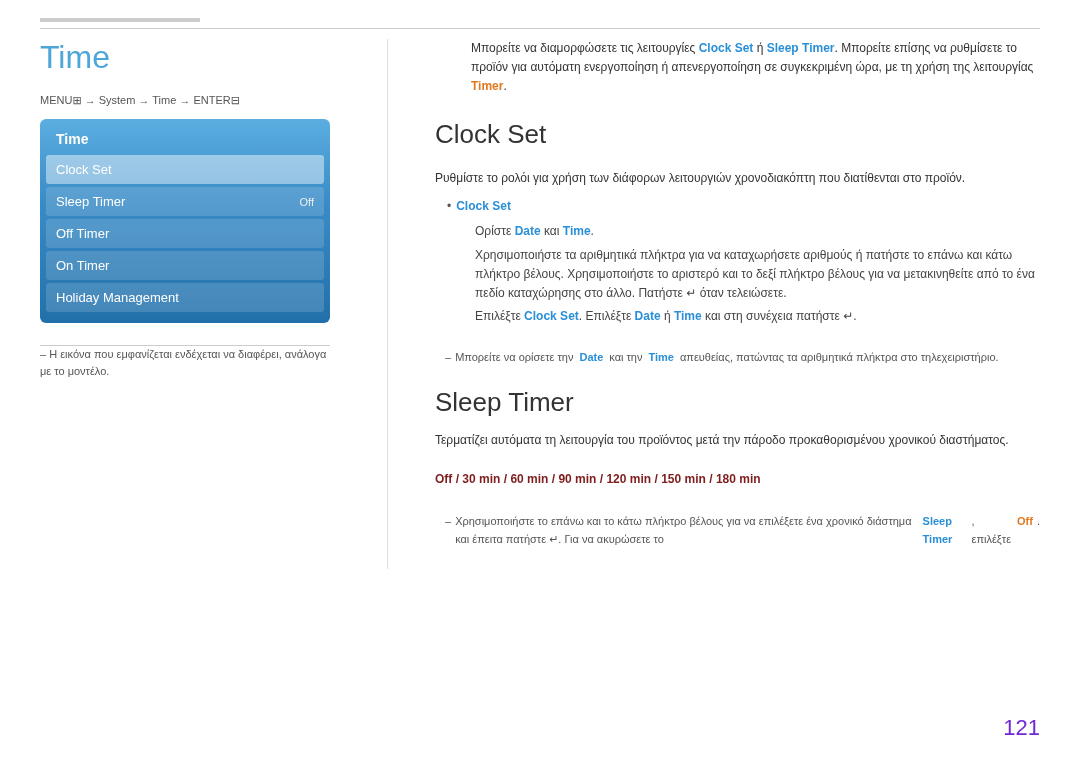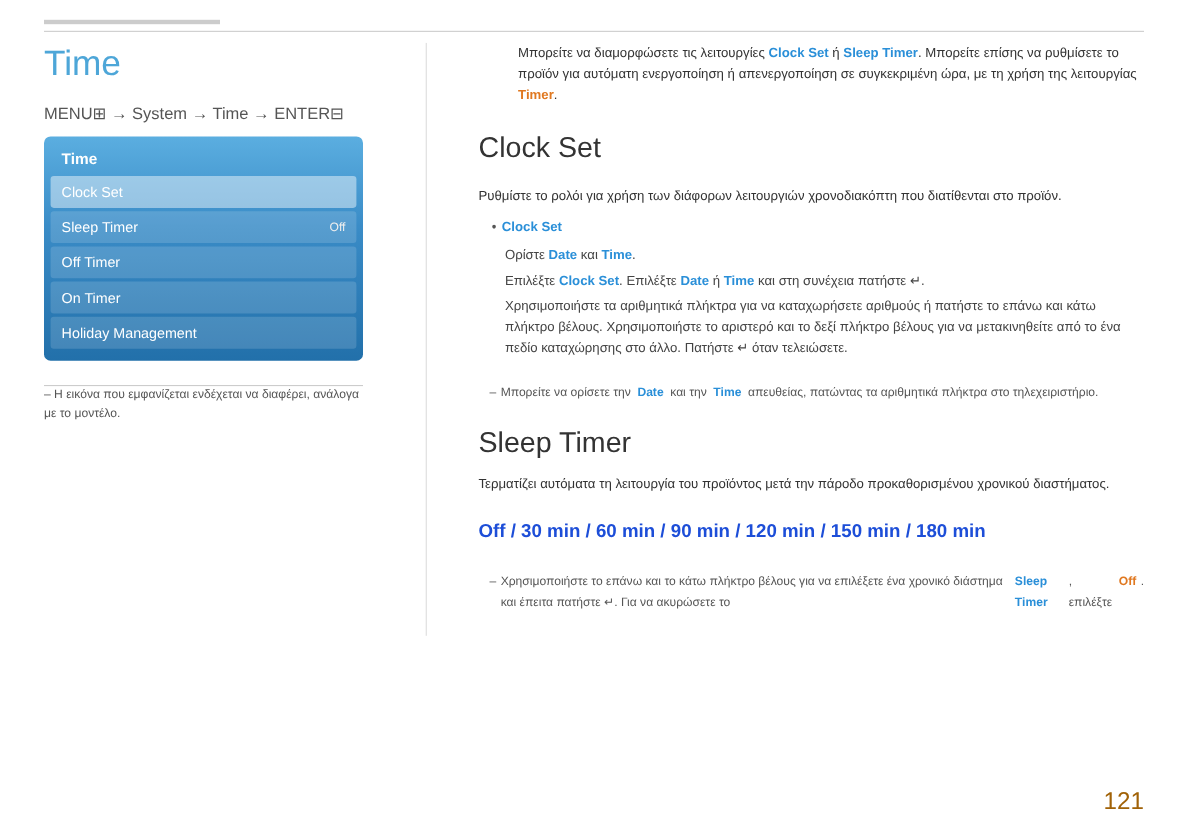--- a/index.html
+++ b/index.html
@@ -34,21 +34,21 @@
     }
 
     .page-title {
       font-size: 32px;
       font-weight: 300;
       color: #4da6d8;
       margin-bottom: 18px;
     }
 
     .menu-path {
-      font-size: 15px;
+      font-size: 11px;
       color: #555;
       margin-bottom: 12px;
       display: flex;
       align-items: center;
       gap: 2px;
     }
 
     .menu-box {
       background: linear-gradient(180deg, #5baee0 0%, #3a8cc7 40%, #2270aa 100%);
       border-radius: 6px;
@@ -150,21 +150,21 @@
       gap: 5px;
     }
 
     .section-body .bullet::before {
       content: "•";
       color: #555;
       flex-shrink: 0;
     }
 
     .section-body .sub-item {
-      margin-left: 24px;
+      margin-left: 40px;
       margin-bottom: 4px;
       color: #444;
       font-size: 12px;
       line-height: 1.6;
     }
 
     .section-body .note-line {
       font-size: 11px;
       color: #555;
       margin-left: 10px;
@@ -175,32 +175,32 @@
     }
 
     .section-body .note-line::before {
       content: "–";
       flex-shrink: 0;
     }
     .orange { color: #e07820; font-weight: bold; }
     .bold-blue { color: #2a8fd8; font-weight: bold; }
 
     .sleep-options {
-      color: #1d4ed8;
+      color: #7f1d1d;
       font-weight: bold;
-      font-size: 17px;
+      font-size: 12px;
       margin-bottom: 10px;
     }
 
     .page-number {
       position: absolute;
       bottom: 22px;
       right: 40px;
       font-size: 22px;
-      color: #a16207;
+      color: #6d28d9;
       font-weight: 300;
     }
 
     .horizontal-line {
       height: 1px;
       background: #ccc;
       margin: 0 40px;
       margin-bottom: 0;
     }
   </style>
@@ -260,24 +260,24 @@
         Ρυθμίστε το ρολόι για χρήση των διάφορων λειτουργιών χρονοδιακόπτη που διατίθενται στο προϊόν.
       </p>
 
       <div class="bullet">
         <span class="bold-blue">Clock Set</span>
       </div>
       <div class="sub-item">
         Ορίστε <span class="bold-blue">Date</span> και <span class="bold-blue">Time</span>.
       </div>
       <div class="sub-item">
+        Χρησιμοποιήστε τα αριθμητικά πλήκτρα για να καταχωρήσετε αριθμούς ή πατήστε το επάνω και κάτω πλήκτρο βέλους. Χρησιμοποιήστε το αριστερό και το δεξί πλήκτρο βέλους για να μετακινηθείτε από το ένα πεδίο καταχώρησης στο άλλο. Πατήστε ↵ όταν τελειώσετε.
+      </div>
+      <div class="sub-item">
         Επιλέξτε <span class="bold-blue">Clock Set</span>. Επιλέξτε <span class="bold-blue">Date</span> ή <span class="bold-blue">Time</span> και στη συνέχεια πατήστε ↵.
-      </div>
-      <div class="sub-item">
-        Χρησιμοποιήστε τα αριθμητικά πλήκτρα για να καταχωρήσετε αριθμούς ή πατήστε το επάνω και κάτω πλήκτρο βέλους. Χρησιμοποιήστε το αριστερό και το δεξί πλήκτρο βέλους για να μετακινηθείτε από το ένα πεδίο καταχώρησης στο άλλο. Πατήστε ↵ όταν τελειώσετε.
       </div>
 
       <div class="note-line">
         Μπορείτε να ορίσετε την <span class="bold-blue" style="margin-left:2px; margin-right:2px;">Date</span> και την <span class="bold-blue" style="margin-left:2px; margin-right:2px;">Time</span> απευθείας, πατώντας τα αριθμητικά πλήκτρα στο τηλεχειριστήριο.
       </div>
     </div>
 
     <h2 class="section-title">Sleep Timer</h2>
 
     <div class="section-body">

